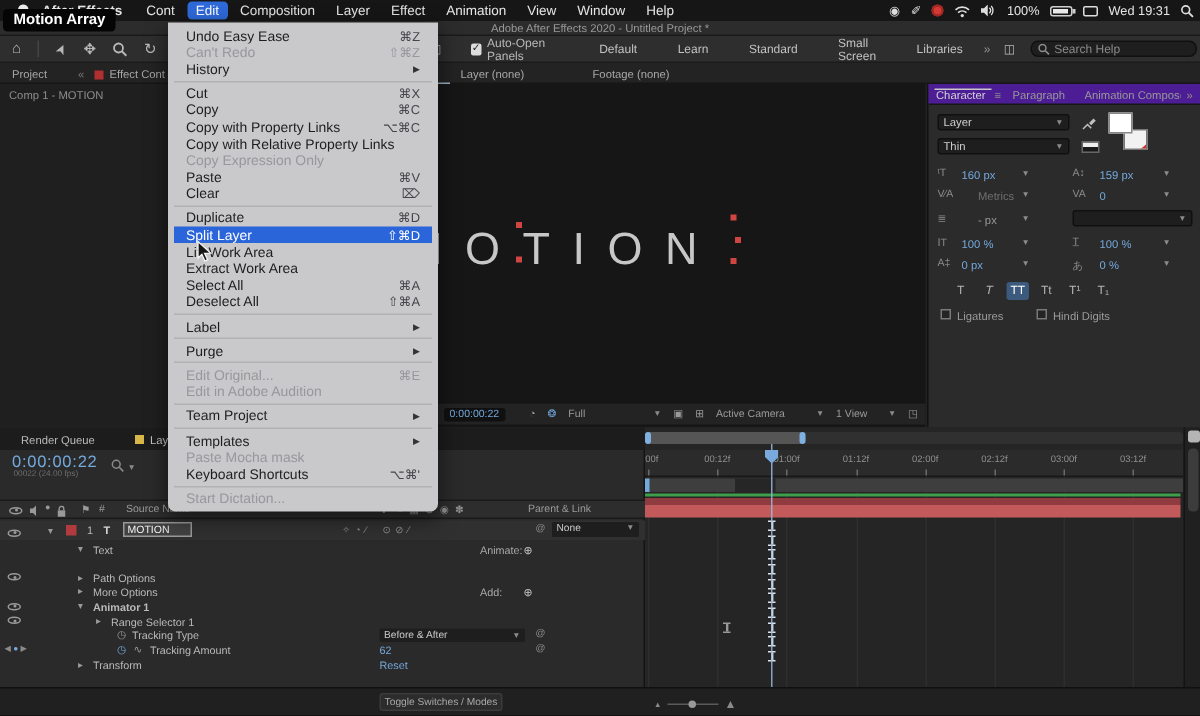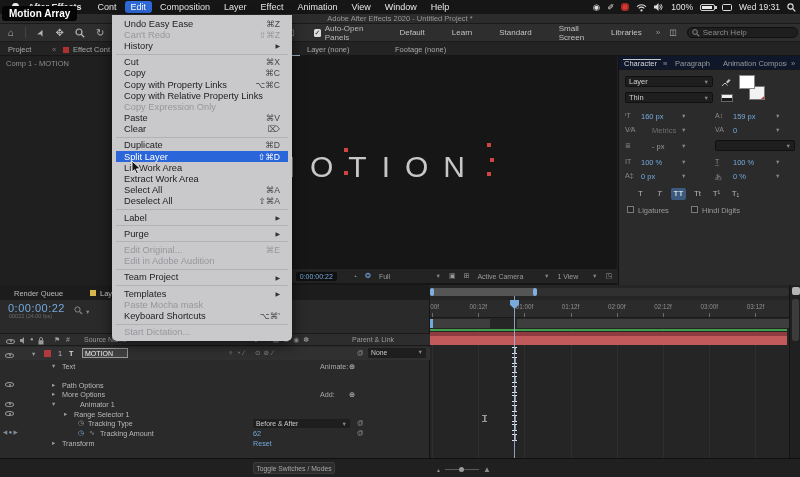--- a/index.html
+++ b/index.html
@@ -62,21 +62,21 @@
   #viewer-toolbar { position:absolute; left:0px; bottom:2px; width:355px; height:15px; background:#232323;
                     border-top:1px solid #141414; display:flex; align-items:center; gap:8px; padding:0 6px;
                     font-size:7px; color:#9a9a9a; white-space:nowrap; }
   .vt-tc { background:#101010; border-radius:2px; padding:1px 4px; color:#74a9dc; }
   .dd { display:inline-flex; align-items:center; gap:3px; }
   .caret { font-size:5.5px; color:#8a8a8a; }
 
   
   #charpanel { position:absolute; left:618px; top:56px; width:182px; height:229px; background:#2b2b2b; border-left:1px solid #121212;
                font-size:7.5px; color:#9a9a9a; }
-  #charpanel .tabs { position:absolute; left:0; top:0; width:182px; height:14px; background:#0f172a; border-bottom:1px solid #161616; }
+  #charpanel .tabs { position:absolute; left:0; top:0; width:182px; height:14px; background:#4c1d95; border-bottom:1px solid #161616; }
   #charpanel .tabs span { position:absolute; top:3px; white-space:nowrap; }
   .cp-dd { position:absolute; height:11px; background:#1e1e1e; border:1px solid #101010; border-radius:2px;
            display:flex; align-items:center; justify-content:space-between; padding:0 3px; color:#cfcfcf; }
   .cp-ic { position:absolute; color:#8a8a8a; font-size:7px; }
   .cp-val { position:absolute; color:#74a9dc; }
   .cp-val.dim { color:#6f6f6f;padding-left:11px; }
   .cp-car { position:absolute; color:#8a8a8a; font-size:5.5px; }
   .faux { position:absolute; width:15px; height:12px; text-align:center; line-height:12px; color:#b5b5b5; font-size:8px; border-radius:2px; }
   .faux.active { background:#3c5a7d; color:#fff; }
   .cbox { position:absolute; width:7px; height:7px; border:1px solid #7a7a7a; background:#242424; }
@@ -433,21 +433,21 @@
           </div>
           <div class="prow" style="top: 28.95px;">
             <span class="tw" style="left: 52px;">▸</span>
             <span style="left: 62px;">More Options</span>
             <span class="rlabel" style="left: 320px;">Add:</span>
             <span class="addbtn" style="left: 349px;">⊕</span>
           </div>
           <div class="prow" style="top: 38.6px;">
             <span class="i-eye" style="position: absolute; left: 5px; top: 2px;"></span>
             <span class="tw" style="left: 52px;">▾</span>
-            <span style="left: 80px;">Animator 1</span>
+            <span style="left: 62px; font-weight: bold;">Animator 1</span>
           </div>
           <div class="prow" style="top: 48.25px;">
             <span class="i-eye" style="position: absolute; left: 5px; top: 2px;"></span>
             <span class="tw" style="left: 64px;">▸</span>
             <span style="left: 74px;">Range Selector 1</span>
           </div>
           <div class="prow" style="top: 57.9px;">
             <span class="sw" style="left: 78px;">◷</span>
             <span style="left: 88px;">Tracking Type</span>
             <span class="val-dd">

